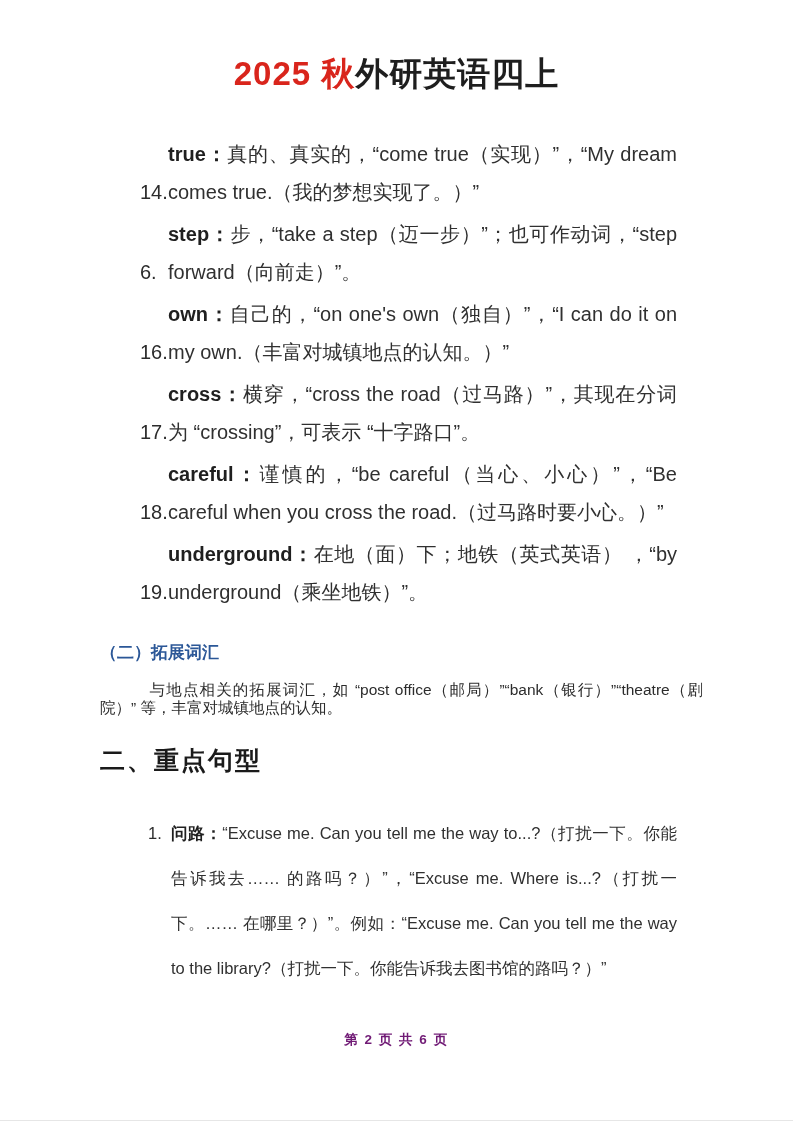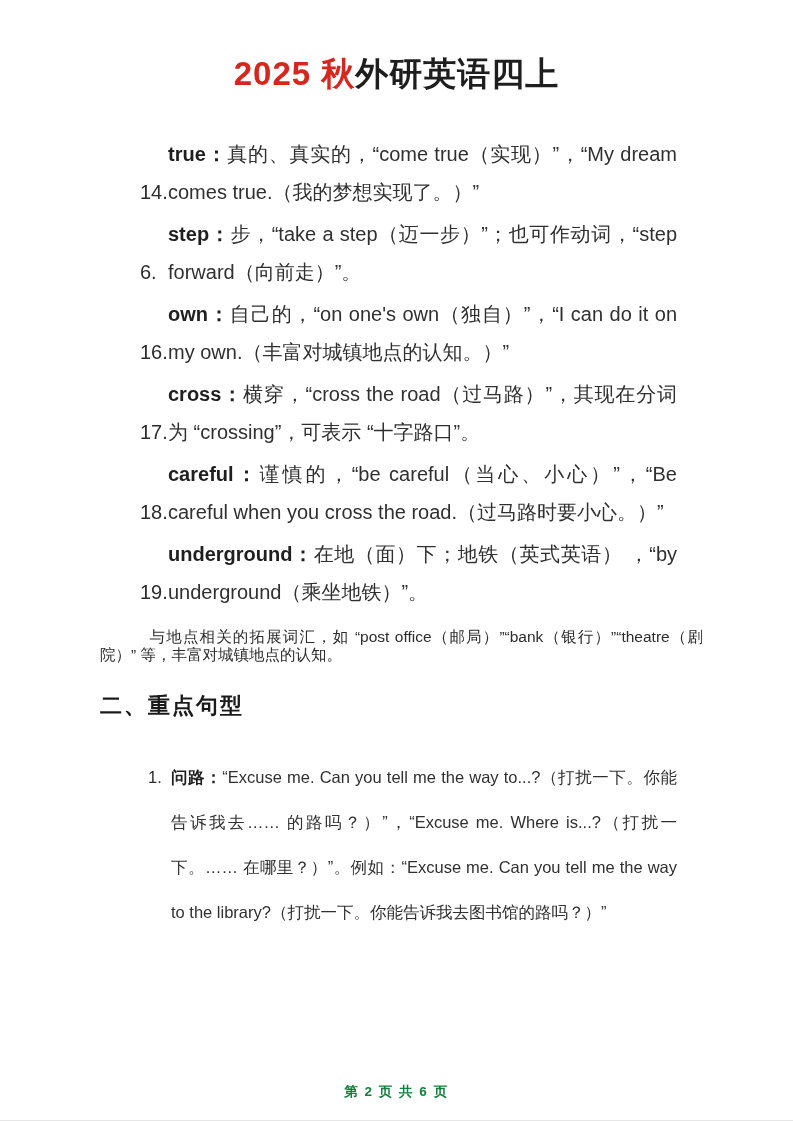--- a/index.html
+++ b/index.html
@@ -58,46 +58,46 @@
   .expansion-paragraph {
     margin: 17px 90px 0 100px;
     font-size: 15.5px;
     line-height: 18px;
     text-indent: 3.2em;
     text-align: justify;
     color: #2c2c2c;
   }
   .section-heading {
     margin: 27px 0 0 100px;
-    font-size: 22px;
+    font-size: 25px;
     font-weight: 700;
     letter-spacing: 2px;
     color: #1a1a1a;
   }
   .sentence-list {
     margin: 34px 116px 0 148px;
   }
   .sentence-item {
     display: flex;
     font-size: 16.5px;
     line-height: 45px;
   }
   .sentence-item .item-num {
     flex: 0 0 23px;
   }
   .page-footer {
     position: absolute;
-    top: 1083px;
+    top: 1031px;
     left: 0;
     width: 100%;
     text-align: center;
     font-size: 13.5px;
     font-weight: 600;
     letter-spacing: 1.5px;
-    color: #15803d;
+    color: #701a75;
   }
   .scan-edge {
     position: absolute;
     left: 0;
     bottom: 0;
     width: 100%;
     height: 1px;
     background: #e6e6e6;
   }
 </style>
@@ -137,20 +137,21 @@
       <span class="item-body"><span class="item-term">careful</span><span class="item-term">：</span><span>谨慎的，“be careful（当心、小心）”，“Be careful when you cross the road.（过马路时要小心。）”</span></span>
     </div>
 
     <div class="vocab-item">
       <span class="item-num">19.</span>
       <span class="item-body"><span class="item-term">underground</span><span class="item-term">：</span><span>在地（面）下；地铁（英式英语） ，“by underground（乘坐地铁）”。</span></span>
     </div>
 
   </div>
 
+  <div class="expansion-heading">（二）拓展词汇</div>
 
   <div class="expansion-paragraph">与地点相关的拓展词汇，如 “post office（邮局）”“bank（银行）”“theatre（剧院）” 等，丰富对城镇地点的认知。</div>
 
   <div class="section-heading">二、重点句型</div>
 
   <div class="sentence-list">
     <div class="sentence-item">
       <span class="item-num">1.</span>
       <span class="item-body"><span class="item-term">问路</span><span class="item-term">：</span><span>“Excuse me. Can you tell me the way to...?（打扰一下。你能告诉我去…… 的路吗？）”，“Excuse me. Where is...?（打扰一下。…… 在哪里？）”。例如：“Excuse me. Can you tell me the way to the library?（打扰一下。你能告诉我去图书馆的路吗？）”</span></span>
     </div>

